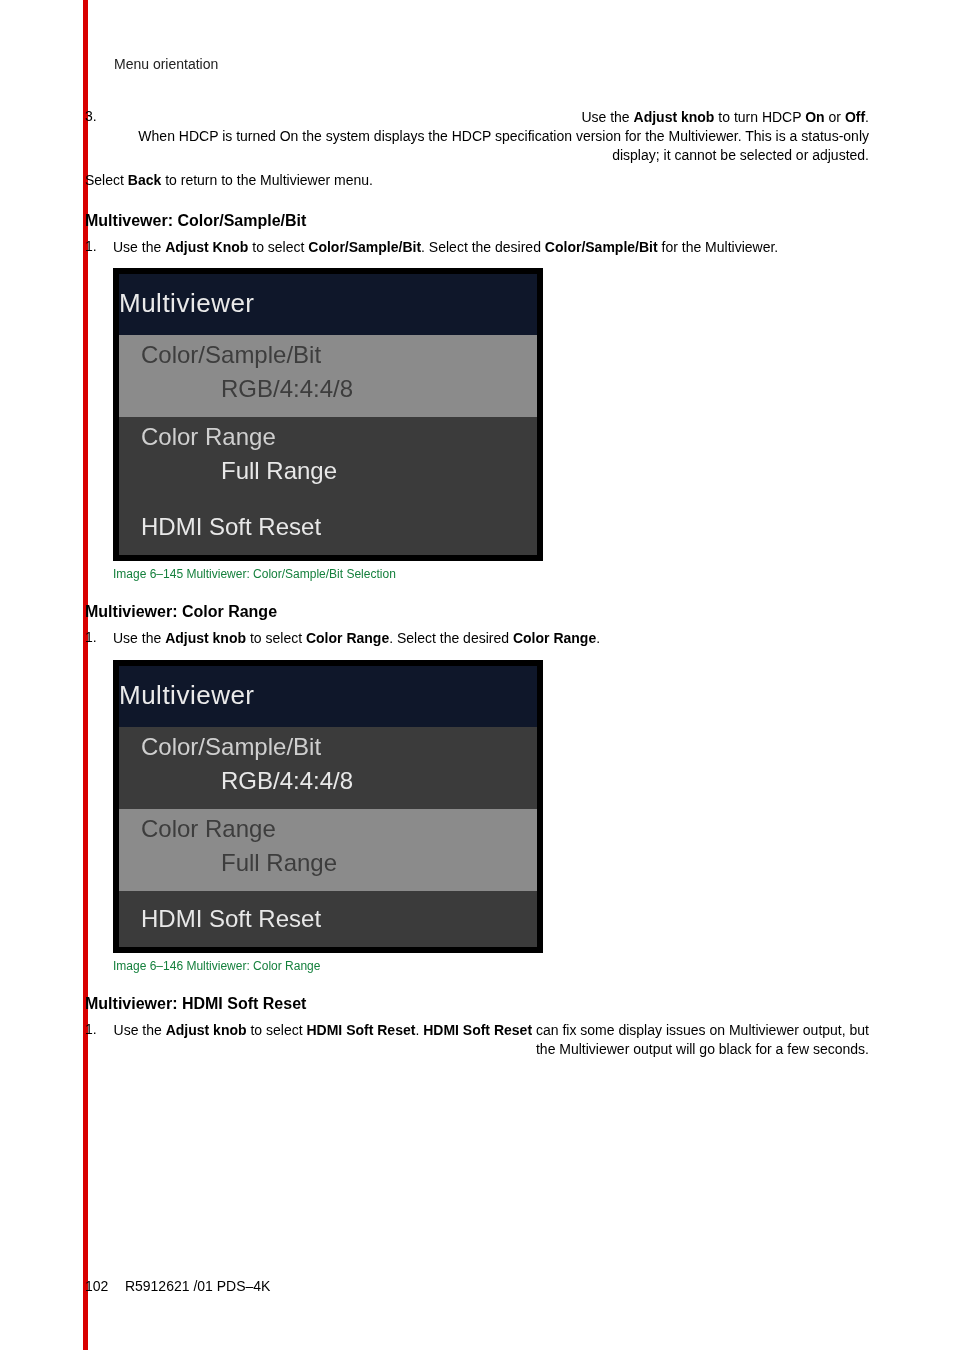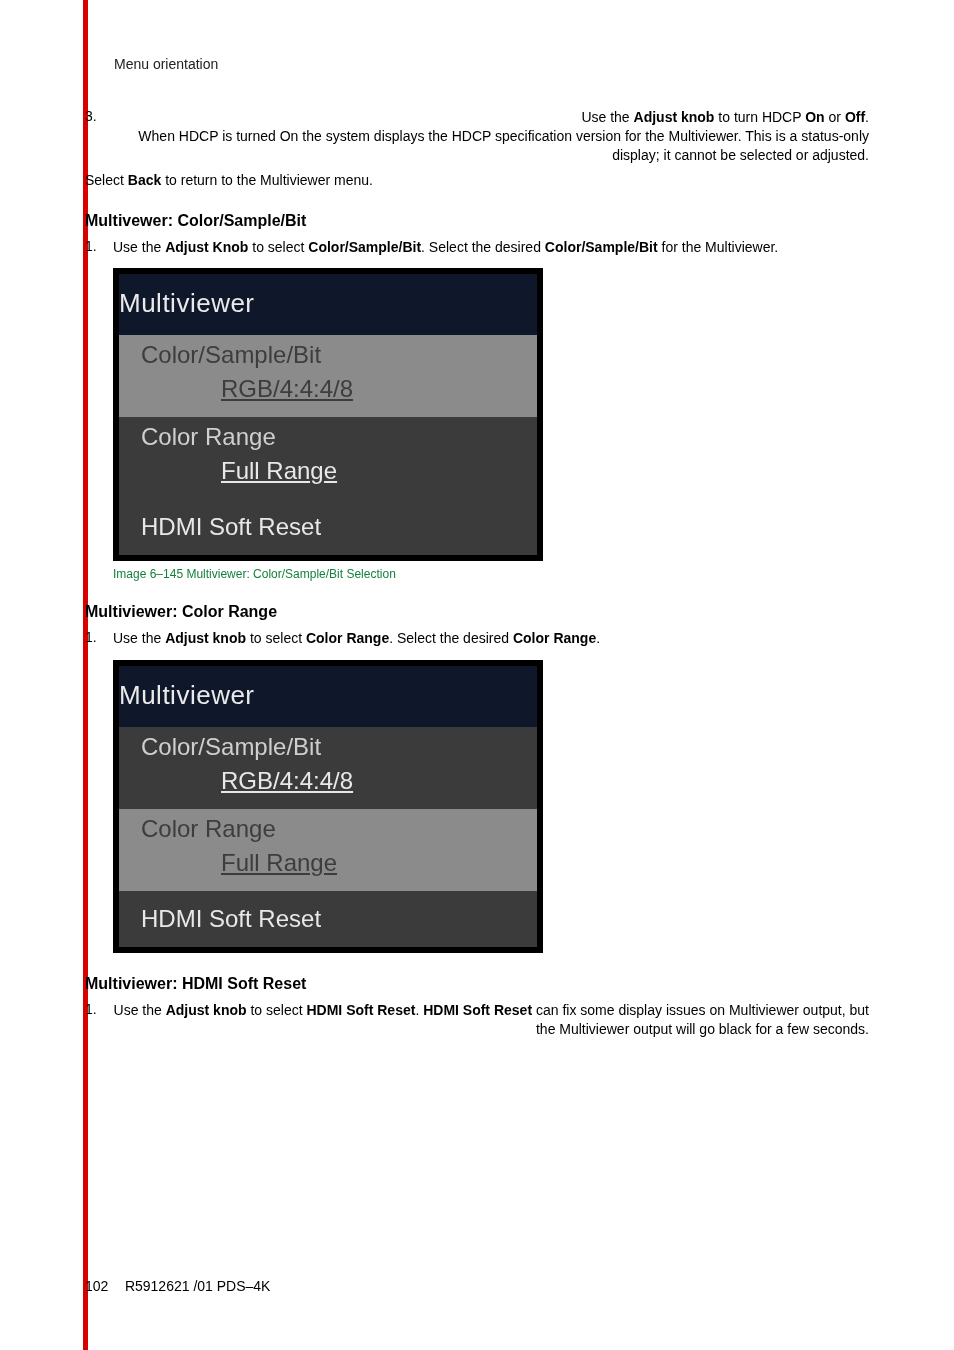--- a/index.html
+++ b/index.html
@@ -14,21 +14,21 @@
   .para { font-size: 14px; line-height: 1.35; margin-top: 6px; margin-bottom: 6px; }
   .h2 { font-size: 16px; font-weight: bold; margin-top: 22px; margin-bottom: 8px; }
   b { font-weight: bold; }
   .figure-wrap { margin-left: 28px; margin-top: 12px; }
   .device-screen { width: 430px; border: 6px solid #000; background: #3b3b3b; font-family: "Segoe UI", "Myriad Pro", Arial, sans-serif; }
   .ds-title { background: #0f172a; color: #eaeaea; font-size: 26px; font-weight: 400; padding: 14px 0 16px 0; letter-spacing: 0.5px; }
   .ds-row { padding: 6px 16px 4px 22px; }
   .ds-row.selected { background: #8b8b8b; }
   .ds-row .ds-label { color: #cfcfcf; font-size: 24px; font-weight: 400; }
   .ds-row.selected .ds-label { color: #3d3d3d; }
-  .ds-row .ds-value { color: #e8e8e8; font-size: 24px; font-weight: 400; text-align: left; padding: 6px 0 10px 80px; text-decoration: underline; }
+  .ds-row .ds-value { color: #e8e8e8; font-size: 24px; font-weight: 400; text-align: left; padding: 6px 0 10px 80px; }
   .ds-row.selected .ds-value { color: #3d3d3d; }
   .ds-row.single .ds-label { color: #e8e8e8; padding: 8px 0 10px 0; display:block;}
   .caption { font-size: 12px; color: #15803d; margin-top: 6px; }
   .footer { position: absolute; left: 85px; bottom: 56px; font-size: 14px; }
   .footer .pnum { display:inline-block; width: 36px; }
 </style>
 </head>
 <body>
 
 <div class="page">
@@ -93,20 +93,21 @@
           <div class="ds-value">RGB/4:4:4/8</div>
         </div>
         <div class="ds-row selected">
           <div class="ds-label">Color Range</div>
           <div class="ds-value">Full Range</div>
         </div>
         <div class="ds-row single">
           <span class="ds-label">HDMI Soft Reset</span>
         </div>
       </div>
+      <div class="caption">Image 6–146  Multiviewer: Color Range</div>
     </div>
 
     <div class="h2">Multiviewer: HDMI Soft Reset</div>
     <div class="ol-item">
       <div class="ol-num">1.</div>
       <div class="ol-text">
         <span>Use the </span><b>Adjust knob</b><span> to select </span><b>HDMI Soft Reset</b><span>. </span><b>HDMI Soft Reset</b><span> can fix some display issues on Multiviewer output, but the Multiviewer output will go black for a few seconds.</span>
       </div>
     </div>
 

